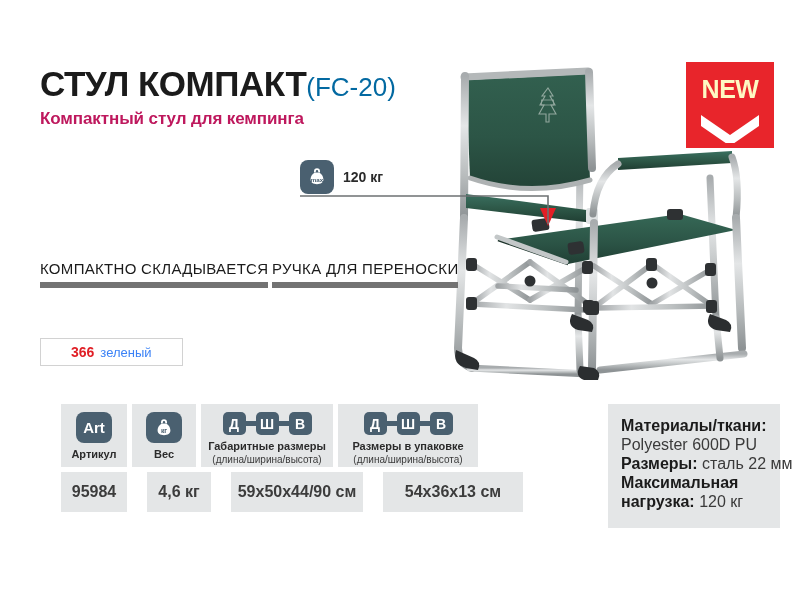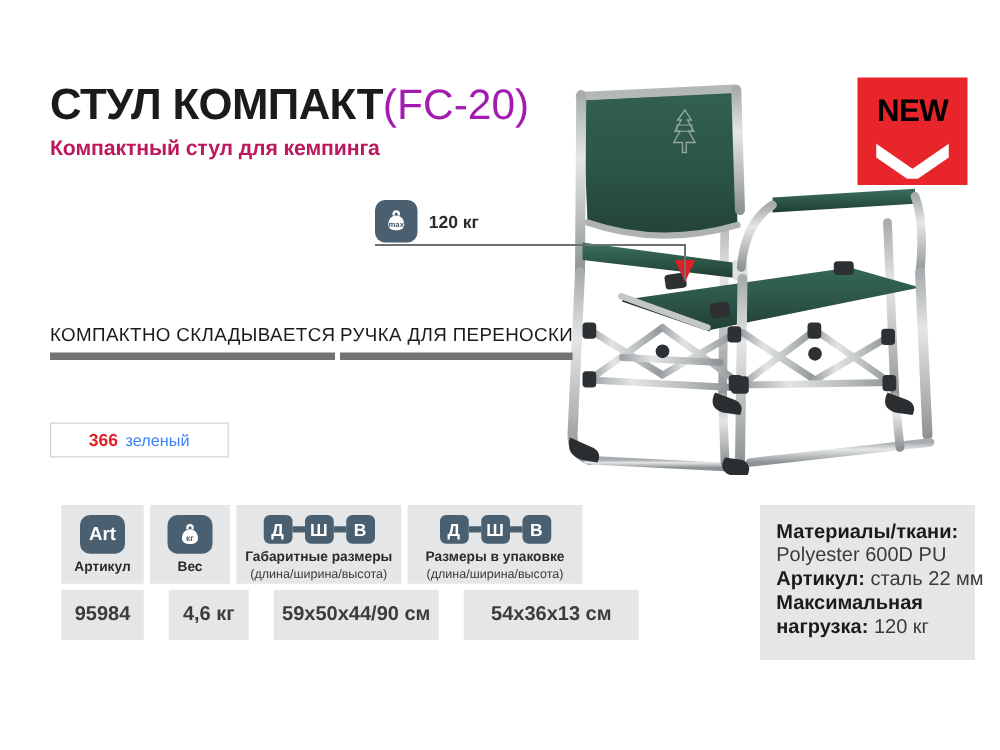--- a/index.html
+++ b/index.html
@@ -29,23 +29,23 @@
   }
   #product-title {
     font-size: 35px;
     font-weight: bold;
     color: #1b1b1b;
     letter-spacing: -0.5px;
     line-height: 1.0;
     white-space: nowrap;
   }
   #product-title .model {
-    font-size: 34px;
+    font-size: 26px;
     font-weight: normal;
-    color: #a21caf;
+    color: #0369a1;
     letter-spacing: 0px;
   }
   #product-subtitle {
     margin-top: 8px;
     font-size: 17px;
     font-weight: bold;
     color: #be185d;
     letter-spacing: -0.1px;
     white-space: nowrap;
   }
@@ -60,21 +60,21 @@
     background: #e8252b;
   }
   #new-badge-text {
     position: absolute;
     top: 13px;
     left: 0;
     width: 100%;
     text-align: center;
     font-size: 25px;
     font-weight: bold;
-    color: #000000;
+    color: #fef9c3;
     letter-spacing: -0.5px;
   }
   #new-badge-chevron {
     position: absolute;
     left: 50%;
     top: 51px;
     transform: translateX(-50%);
   }
 
   
@@ -147,21 +147,21 @@
   }
   #color-name {
     margin-left: 6px;
     font-size: 13px;
     color: #3b82f6;
   }
 
   
   #spec-table {
     position: absolute;
-    left: 28px;
+    left: 40px;
     top: 404px;
     padding-left: 21px;
   }
   .spec-row {
     display: flex;
     gap: 5px;
   }
   .spec-row + .spec-row { margin-top: 5px; gap: 20px; }
   .spec-head {
     background: #e4e6e7;
@@ -502,21 +502,21 @@
       <div class="spec-val col-pack">54x36x13 см</div>
     </div>
   </div>
 
   <div id="materials-panel">
     <div class="mat-line">
       <b>Материалы/ткани:</b>
     </div>
     <div class="mat-line">Polyester 600D PU</div>
     <div class="mat-line">
-      <b>Артикул:</b>
+      <b>Размеры:</b>
       <span>сталь 22 мм</span>
     </div>
     <div class="mat-line">
       <b>Максимальная</b>
     </div>
     <div class="mat-line">
       <b>нагрузка:</b>
       <span>120 кг</span>
     </div>
   </div>

